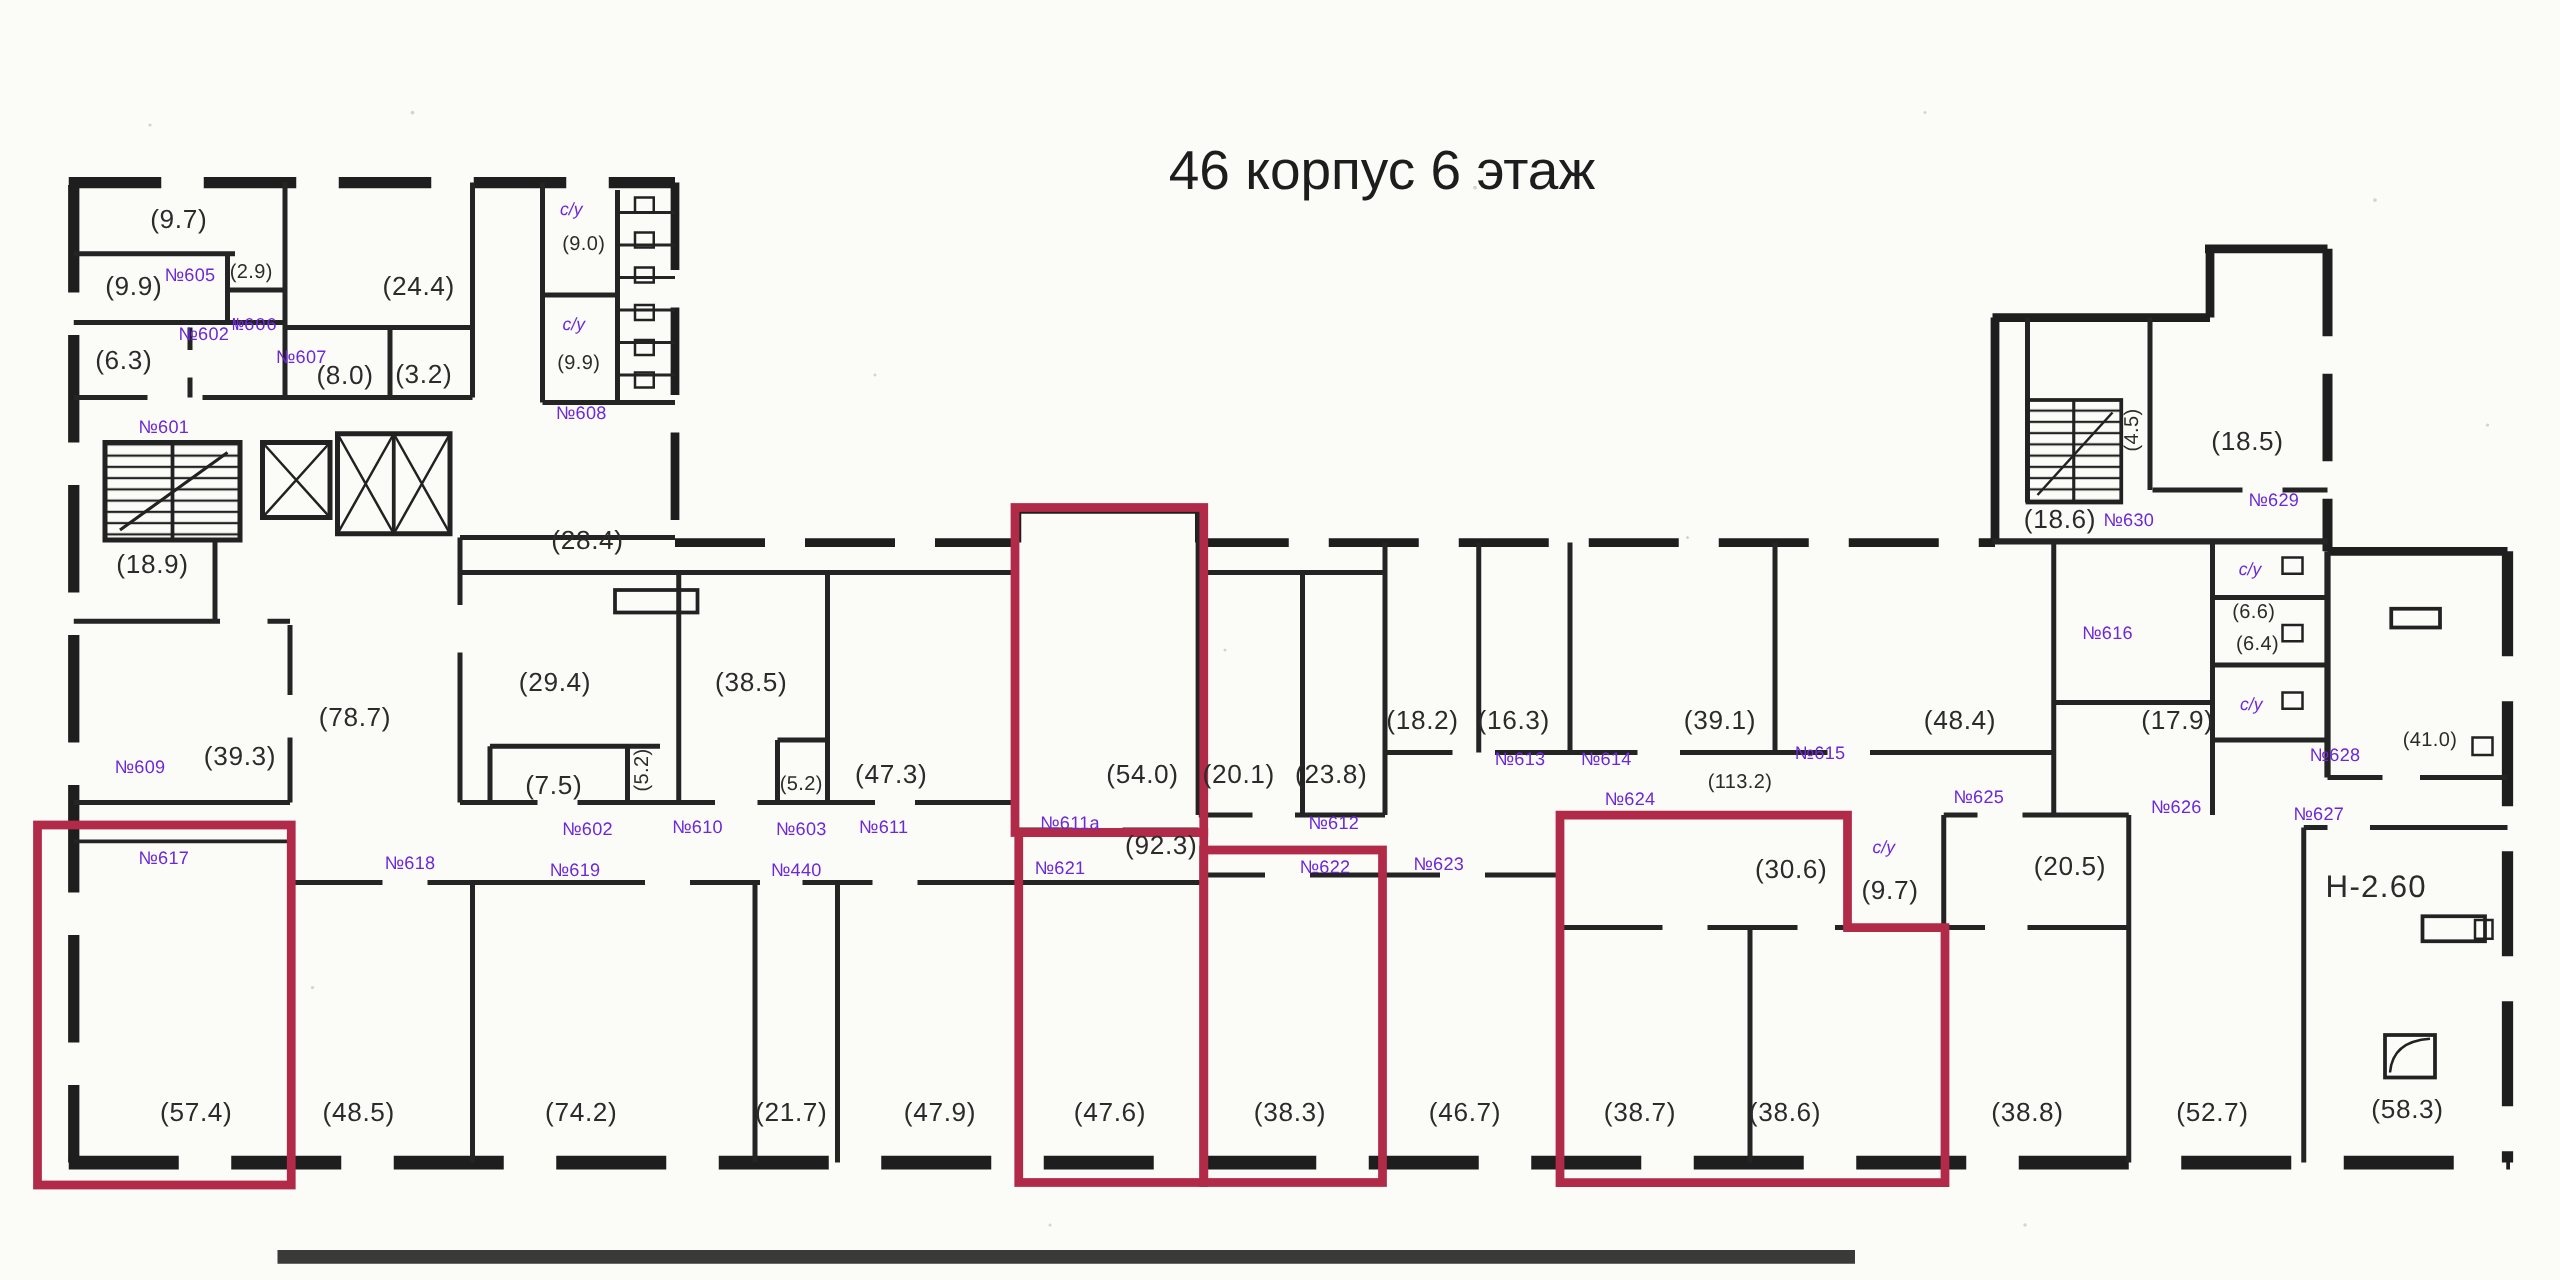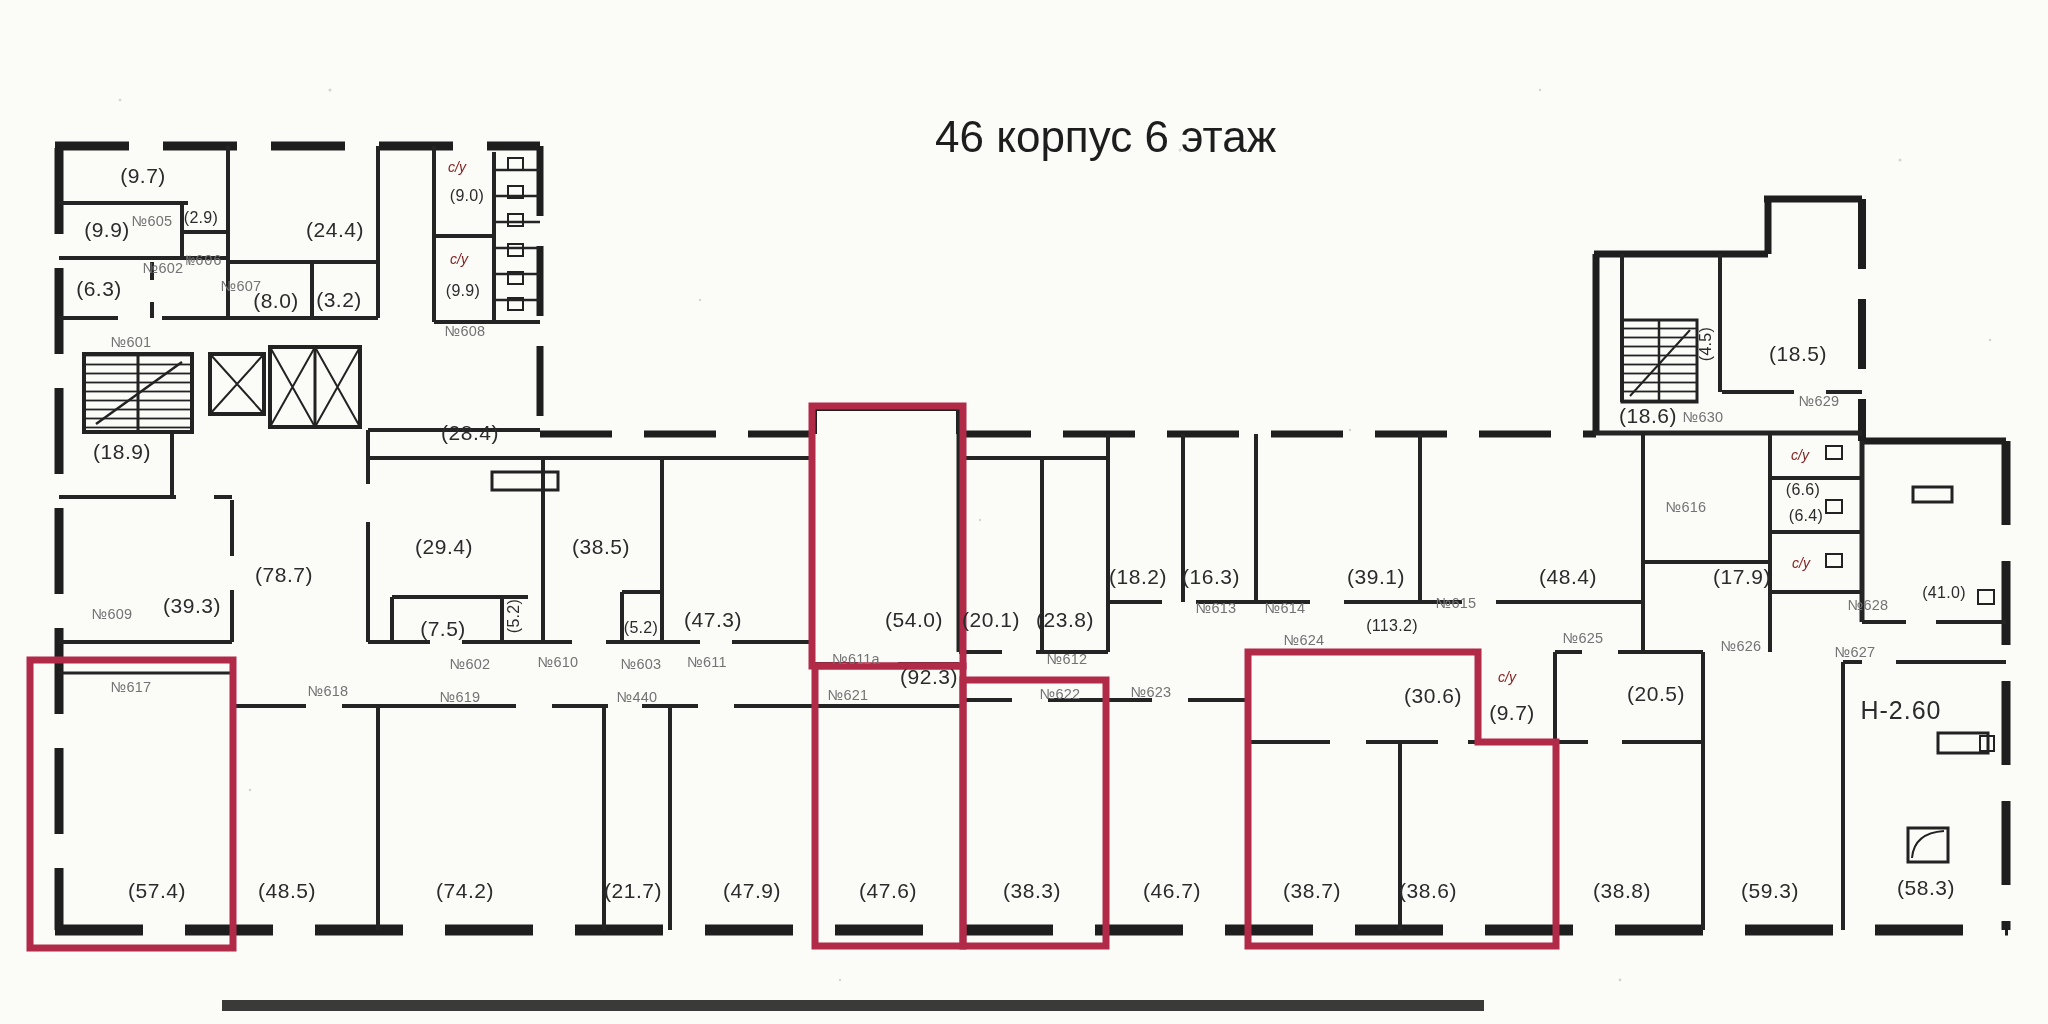--- a/index.html
+++ b/index.html
@@ -4,22 +4,22 @@
 <style>
   html,body{margin:0;padding:0;background:#e8e8e4;}
   #stage{position:relative;width:2048px;height:1024px;background:var(--paper,#fbfbf8);overflow:hidden;
          font-family:"Liberation Sans",sans-serif;}
   svg{position:absolute;left:0;top:0;}
   #labels-layer{position:absolute;left:0;top:0;width:100%;height:100%;}
   .lbl{position:absolute;transform:translate(-50%,-50%);white-space:nowrap;color:var(--ink,#2b2b2b);}
   .lbl.rot{transform:translate(-50%,-50%) rotate(-90deg);}
   .lbl.area{font-size:21px;letter-spacing:.5px;}
   .lbl.area-sm{font-size:16px;letter-spacing:.3px;}
-  .lbl.num{font-size:14.5px;letter-spacing:.2px;color:#737373;}
-  .lbl.cy{font-size:14px;font-style:italic;color:#7f1d1d;}
+  .lbl.num{font-size:14.5px;letter-spacing:.2px;color:#6d28d9;}
+  .lbl.cy{font-size:14px;font-style:italic;color:#6d28d9;}
   .lbl.big{font-size:25px;letter-spacing:1px;}
   .title{position:absolute;left:935px;top:104px;font-size:44px;line-height:1.52;color:#1d1d1d;}
   .title div{white-space:nowrap;}
 </style>
 </head>
 <body>
 
 <div id="stage" style="--paper: #fbfbf8; --ink: #2b2b2b; --hl: #b12a48;">
 
   <svg width="2048" height="1024" viewBox="0 0 2048 1024">
@@ -254,17 +254,17 @@
       <div class="lbl area" style="left: 287px; top: 891px;">(48.5)</div>
       <div class="lbl area" style="left: 465px; top: 891px;">(74.2)</div>
       <div class="lbl area" style="left: 633px; top: 891px;">(21.7)</div>
       <div class="lbl area" style="left: 752px; top: 891px;">(47.9)</div>
       <div class="lbl area" style="left: 888px; top: 891px;">(47.6)</div>
       <div class="lbl area" style="left: 1032px; top: 891px;">(38.3)</div>
       <div class="lbl area" style="left: 1172px; top: 891px;">(46.7)</div>
       <div class="lbl area" style="left: 1312px; top: 891px;">(38.7)</div>
       <div class="lbl area" style="left: 1428px; top: 891px;">(38.6)</div>
       <div class="lbl area" style="left: 1622px; top: 891px;">(38.8)</div>
-      <div class="lbl area" style="left: 1770px; top: 891px;">(59.3)</div>
+      <div class="lbl area" style="left: 1770px; top: 891px;">(52.7)</div>
       <div class="lbl area" style="left: 1926px; top: 888px;">(58.3)</div>
     </div>
 
 </div>
 
 </body></html>

